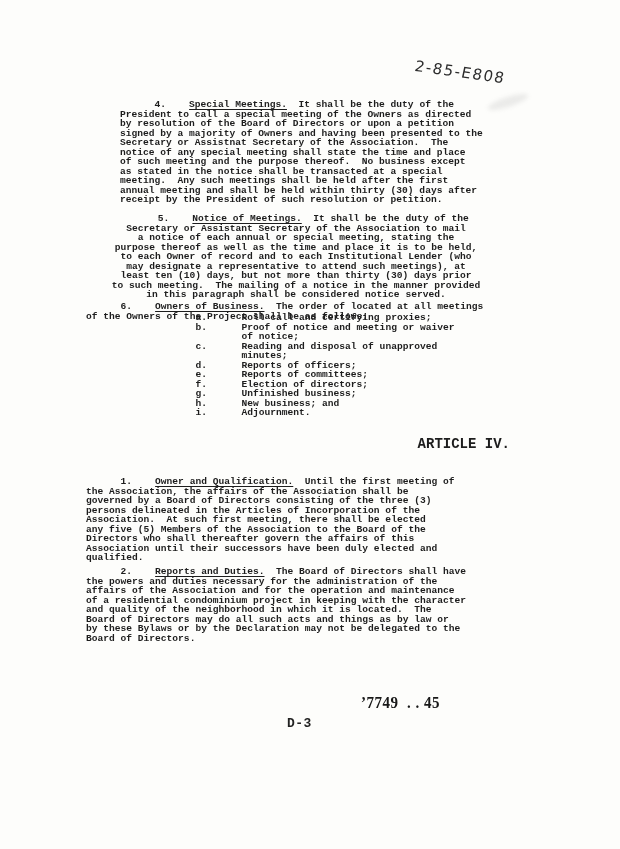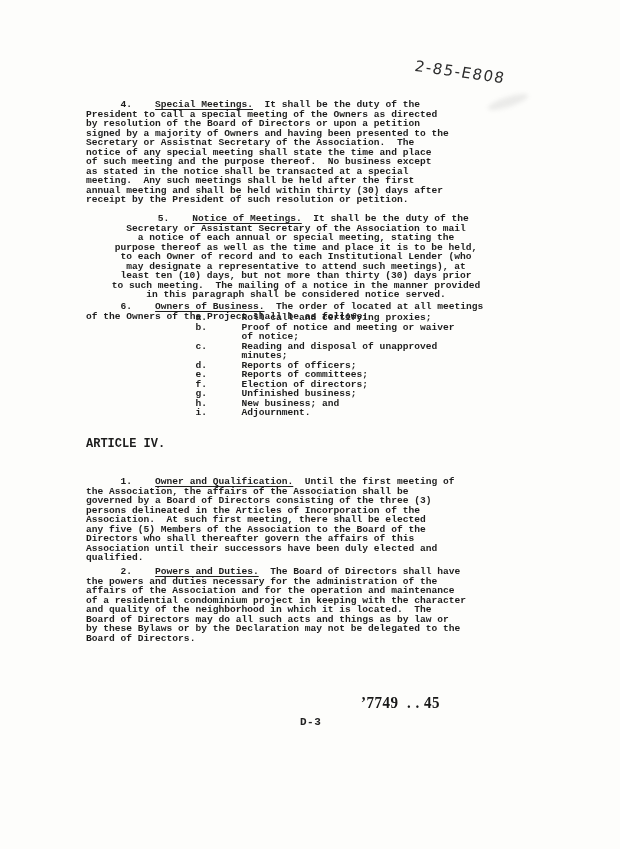--- a/index.html
+++ b/index.html
@@ -24,26 +24,26 @@
   }
   .u {
     text-decoration:underline;
     text-underline-offset:2px;
     text-decoration-thickness:1px;
   }
   .headline {
     position:absolute;
     left:86px;
     width:424px;
-    text-align:left;
-    font-size:12px;
+    text-align:right;
+    font-size:14px;
     line-height:9.5px;
     white-space:pre;
   }
-  .b-s4   { top:100px; }
+  .b-s4   { top:100px;margin-left:34px; }
   .b-s5   { top:214px;text-align:center; }
   .b-s6   { top:302px; }
   .b-list { top:313px; }
   .b-art  { top:440px; }
   .b-board{ top:458px; }
   .b-s1   { top:477px; }
   .b-s2   { top:567px; }
   .handwriting {
     position:absolute;
     left:417px; top:57px;
@@ -61,22 +61,22 @@
     font-family:"Liberation Serif", serif;
     font-weight:700;
     font-size:15px;
     letter-spacing:0.5px;
     color:#181818;
     white-space:pre;
     transform:scaleY(1.08);
   }
   .pagenum {
     position:absolute;
-    left:300px; top:716px;
-    font-size:11px;
+    left:287px; top:716px;
+    font-size:13px;
     letter-spacing:0.5px;
     color:#222;
   }
   .smudge {
     position:absolute;
     left:487px; top:97px;
     width:42px; height:10px;
     background:#9a9a9a;
     opacity:0.18;
     border-radius:50%;
@@ -136,21 +136,21 @@
   <div class="block b-s1"><span>      1.    </span><span class="u">Owner and Qualification.</span><span>  Until the first meeting of
 the Association, the affairs of the Association shall be
 governed by a Board of Directors consisting of the three (3)
 persons delineated in the Articles of Incorporation of the
 Association.  At such first meeting, there shall be elected
 any five (5) Members of the Association to the Board of the
 Directors who shall thereafter govern the affairs of this
 Association until their successors have been duly elected and
 qualified.</span></div>
 
-  <div class="block b-s2"><span>      2.    </span><span class="u">Powers and Duties.</span><span>  The Board of Directors shall have
+  <div class="block b-s2"><span>      2.    </span><span class="u">Reports and Duties.</span><span>  The Board of Directors shall have
 the powers and duties necessary for the administration of the
 affairs of the Association and for the operation and maintenance
 of a residential condominium project in keeping with the character
 and quality of the neighborhood in which it is located.  The
 Board of Directors may do all such acts and things as by law or
 by these Bylaws or by the Declaration may not be delegated to the
 Board of Directors.</span></div>
 
   <div class="stamp">’7749  . . 45</div>
 

